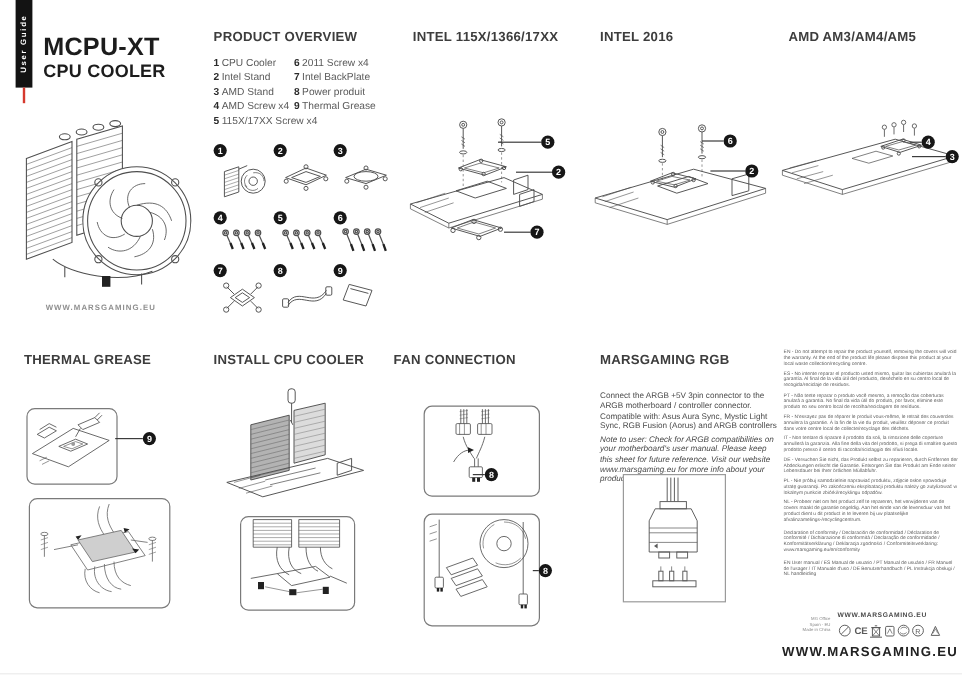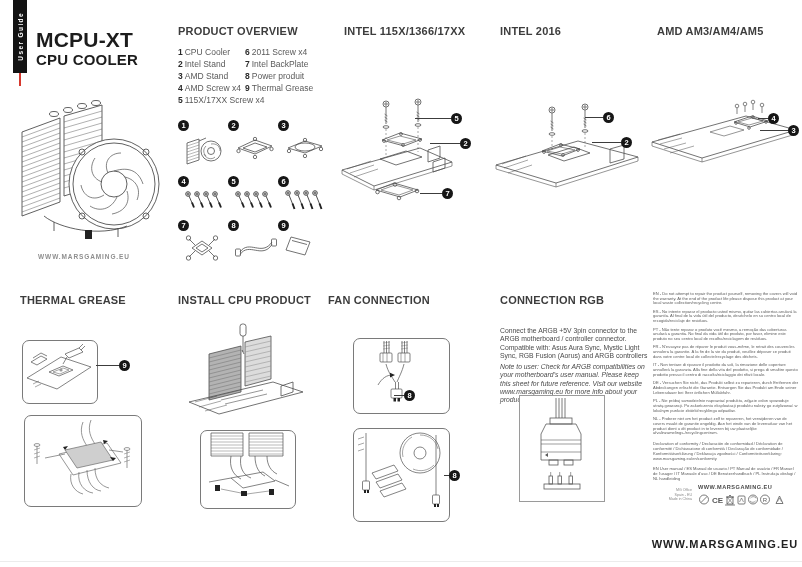--- a/index.html
+++ b/index.html
@@ -34,21 +34,21 @@
   .sqbox{position:absolute;border:1px solid #9a9a9a;background:#fff;}
   
   .argb-p{left:500px;top:327px;width:148px;font-size:6.8px;line-height:8.3px;color:#4a4a4a;}
   .argb-note{left:500px;top:363px;width:148px;font-size:6.8px;line-height:8.3px;color:#4a4a4a;font-style:italic;}
   
   .legal{left:653px;top:291px;width:146px;height:225px;overflow:hidden;}
   .legal-inner{width:292px;transform:scale(.5);transform-origin:0 0;font-size:8.2px;line-height:9.6px;color:#5c5c5c;}
   .legal-inner p{margin:0 0 7px 0;}
   .legal-inner .conf{margin-top:12px;}
   .legal-inner .man{margin-top:12px;}
-  .footer{left:650px;top:484px;width:150px;display:flex;align-items:flex-start;}
+  .footer{left:650px;top:510px;width:150px;display:flex;align-items:flex-start;}
   .addr{width:42px;text-align:right;font-size:3.6px;line-height:4.6px;color:#8a8a8a;padding-top:4px;}
   .fcol{margin-left:6px;}
   .urlsmall{font-size:5.6px;font-weight:700;letter-spacing:.5px;color:#4a4a4a;}
   .certs{margin-top:3px;}
   .urlbig{left:650px;top:538px;width:150px;text-align:center;font-size:11px;font-weight:800;letter-spacing:1px;color:#222;}
   .pageedge{left:0;top:561px;width:802px;height:1px;background:#ececec;}
   svg{display:block;}
 </style>
 </head>
 <body>
@@ -405,21 +405,21 @@
             <path d="M102 34 L102 52"></path>
             <ellipse cx="102" cy="33" rx="3" ry="1.4"></ellipse>
             <path stroke-width=".5" d="M99 38 L105 36 M99 42 L105 40 M99 46 L105 44"></path>
           </g>
         <path d="M46 58 C44 68 50 76 58 78 M54 56 C52 68 60 76 68 77 M62 54 C62 66 68 74 76 75 M70 52 C70 64 76 70 84 72"></path>
         <path fill="#222" stroke="none" d="M38 31 L43 30 L40 34 Z M78 24 L83 25 L79 28 Z M88 45 L85 41 L91 42 Z"></path>
       </g>
     </svg>
   </div>
 
-  <div class="abs h" style="left:178px;top:294px">INSTALL CPU PRODUCT</div>
+  <div class="abs h" style="left:178px;top:294px">INSTALL CPU COOLER</div>
   <svg class="abs" style="left:183px;top:322px" width="125" height="98" viewBox="0 0 125 98">
     <g stroke="#4f4f4f" fill="none" stroke-width=".8">
       <rect x="57" y="2" width="6" height="12" rx="2.5"></rect>
       <path d="M60 14 L60 30 M59 28 L61 32"></path>
       <path d="M26 32 L58 24 L58 70 L26 78 Z" fill="#b3b3b3"></path>
       <path stroke="#6e6e6e" stroke-width=".5" d="M26 36 L58 28 M26 40 L58 32 M26 44 L58 36 M26 48 L58 40 M26 52 L58 44 M26 56 L58 48 M26 60 L58 52 M26 64 L58 56 M26 68 L58 60 M26 72 L58 64 M26 76 L58 68"></path>
       <path d="M62 20 L88 14 L88 57 L62 64 Z" fill="#dcdcdc"></path>
       <path stroke="#8a8a8a" stroke-width=".5" d="M62 25 L88 19 M62 30 L88 24 M62 35 L88 29 M62 40 L88 34 M62 45 L88 39 M62 50 L88 44 M62 55 L88 49 M62 60 L88 54"></path>
       <path d="M6 80 L90 60 L120 70 L36 92 Z"></path>
       <path stroke-width=".5" d="M12 80 L34 74 M16 85 L38 79 M22 89 L44 83"></path>
@@ -480,21 +480,21 @@
         <rect x="78.5" y="66" width="7" height="9" rx="1"></rect>
         <rect x="80" y="75" width="2" height="3" fill="#222" stroke="none"></rect>
         <rect x="83" y="75" width="2" height="3" fill="#222" stroke="none"></rect>
         <path stroke-width=".5" d="M4 10 L10 8 M4 16 L10 14 M4 22 L10 20"></path>
       </g>
     </svg>
   </div>
   <div class="leader" style="left:444px;top:475px;width:5px"></div>
   <div class="callout" style="left:449px;top:470px">8</div>
 
-  <div class="abs h" style="left:500px;top:294px">CONNECTION RGB</div>
+  <div class="abs h" style="left:500px;top:294px">MARSGAMING RGB</div>
   <div class="abs argb-p">Connect the ARGB +5V 3pin connector to the ARGB motherboard / controller connector. Compatible with: Asus Aura Sync, Mystic Light Sync, RGB Fusion (Aorus) and ARGB controllers</div>
   <div class="abs argb-note">Note to user:  Check for ARGB compatibilities on your motherboard's user manual. Please keep this sheet for future reference. Visit our website www.marsgaming.eu for more info about your product.</div>
   <div class="sqbox" style="left:519px;top:395px;width:84px;height:105px">
     <svg width="82" height="103" viewBox="0 0 82 103">
       <g stroke="#5a5a5a" fill="none" stroke-width=".8">
         <path d="M36 2 V22 M39 2 V22 M42 2 V22 M45 2 V22"></path>
         <rect x="30" y="22" width="22" height="6"></rect>
         <path d="M26 28 L56 28 L61 38 L61 64 L21 64 L21 38 Z"></path>
         <path d="M21 44 H61 M21 48 H61 M21 56 H61" stroke-width=".6"></path>
         <path d="M25 59 L28 57 L28 61 Z" fill="#5a5a5a" stroke="none"></path>

